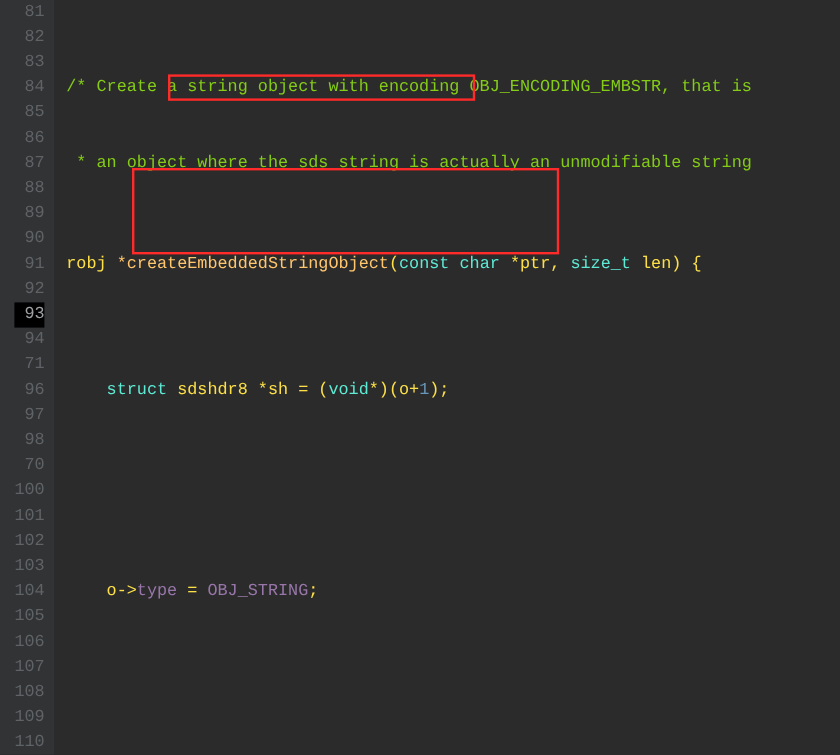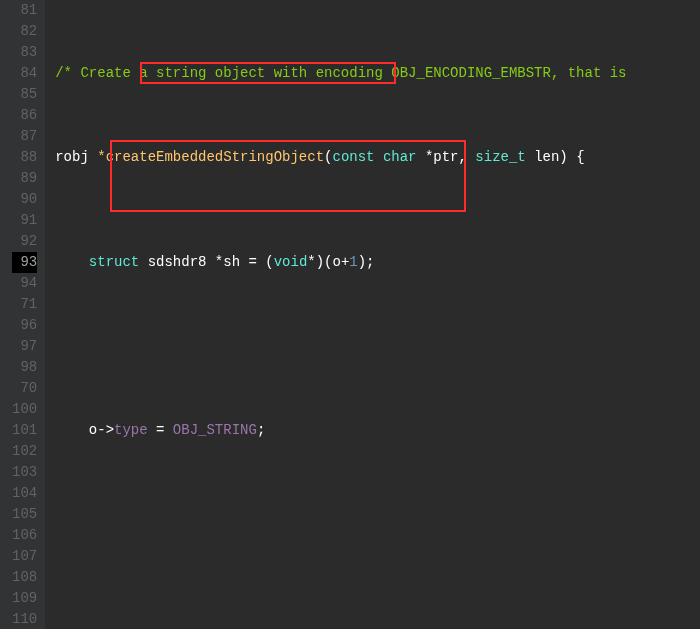--- a/index.html
+++ b/index.html
@@ -40,21 +40,21 @@
     white-space: pre;
   }
   .code .line {
     height: 21px;
     position: relative;
   }
   
   .c   { color: #84cc16; }           
   .k   { color: #5eead4; }           
   .fn  { color: #ffc66d; }           
-  .t   { color: #ffffff; }           
+  .t   { color: #fde047; }           
   .m   { color: #9876aa; }           
   .n   { color: #6897bb; }           
   .macro { color: #9876aa; }
 
   .hl-box {
     position: absolute;
     border: 2px solid #ff2a2a;
     pointer-events: none;
     box-sizing: border-box;
   }
@@ -91,20 +91,21 @@
       <div class="ln">105</div>
       <div class="ln">106</div>
       <div class="ln">107</div>
       <div class="ln">108</div>
       <div class="ln">109</div>
       <div class="ln">110</div>
     </div>
   <div class="code" id="code">
 
     <div class="line"><span class="c">/* Create a string object with encoding OBJ_ENCODING_EMBSTR, that is</span></div>
+    <div class="line"><span class="c"> * an object where the sds string is actually an unmodifiable string</span></div>
 
     <div class="line"><span class="t">robj </span><span class="fn">*createEmbeddedStringObject</span><span class="t">(</span><span class="k">const</span><span class="t"> </span><span class="k">char</span><span class="t"> *ptr, </span><span class="k">size_t</span><span class="t"> len) {</span></div>
 
 
     <div class="line"><span class="t">    </span><span class="k">struct</span><span class="t"> sdshdr8 *sh = (</span><span class="k">void</span><span class="t">*)(o+</span><span class="n">1</span><span class="t">);</span></div>
 
     <div class="line"></div>
 
     <div class="line"><span class="t">    o-&gt;</span><span class="m">type</span><span class="t"> = </span><span class="macro">OBJ_STRING</span><span class="t">;</span></div>
     

